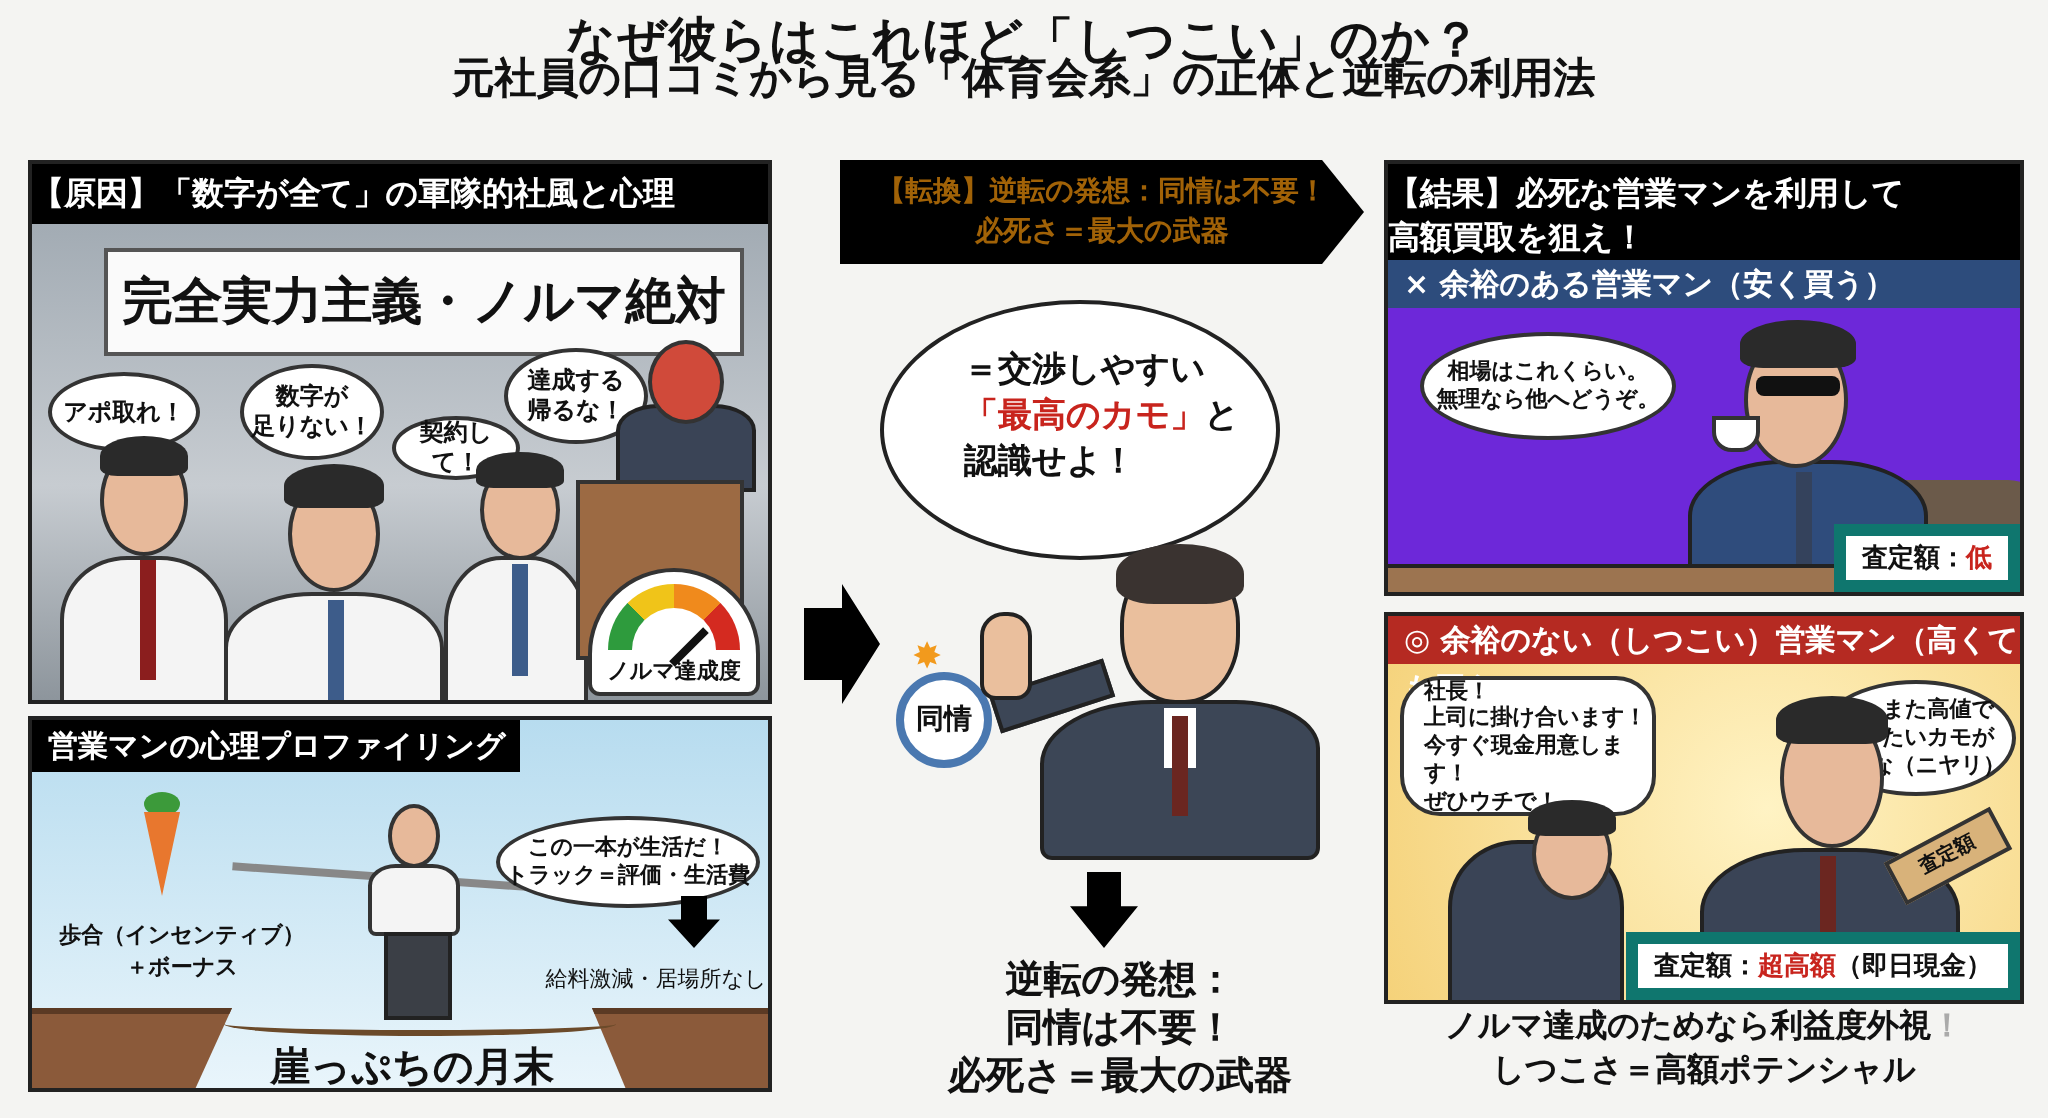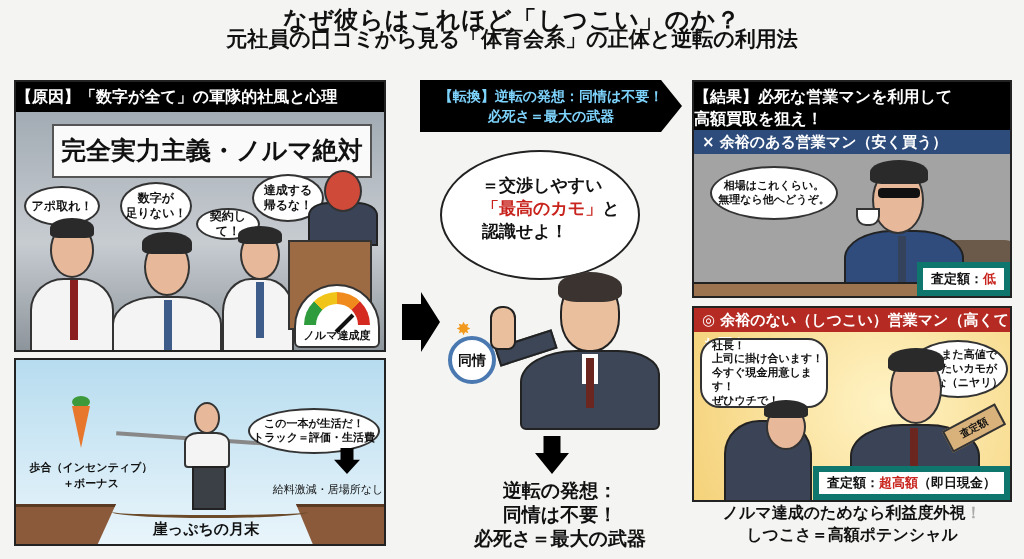--- a/index.html
+++ b/index.html
@@ -27,36 +27,36 @@
   .gauge-label { left: 0; top: 42px; width: 82px; text-align: center; font-size: 11px; font-weight: bold; }
   
   #p-profile { left: 14px; top: 358px; width: 372px; height: 188px; background: linear-gradient(#b7dcef, #e9f5fb); }
   #p-profile .hdr { position: absolute; left: 0; top: 0; width: 244px; height: 26px; line-height: 26px; font-size: 15px; text-align: left; padding-left: 8px; }
   .cliff { background: #8b5a3a; border-top: 3px solid #5b3a24; }
   .rope { left: 96px; top: 146px; width: 196px; height: 12px; border-bottom: 3px solid #6b4a2a; border-radius: 0 0 50% 50%; }
   .pole { left: 100px; top: 78px; width: 196px; height: 4px; background: #888; transform: rotate(4deg); }
   .carrot { left: 56px; top: 46px; width: 0; height: 0; border-left: 9px solid transparent; border-right: 9px solid transparent; border-top: 42px solid #e8772e; }
   .leaf { left: 56px; top: 36px; width: 18px; height: 12px; background: #3c9a3a; border-radius: 50%; }
   
-  .center-arrow-hdr { left: 420px; top: 80px; width: 262px; height: 52px; background: #000; color: #7dd3fc; font-size: 14px; font-weight: bold; text-align: center; padding-top: 6px; line-height: 20px; clip-path: polygon(0 0, 92% 0, 100% 50%, 92% 100%, 0 100%); }
+  .center-arrow-hdr { left: 420px; top: 80px; width: 262px; height: 52px; background: #000; color: #a16207; font-size: 14px; font-weight: bold; text-align: center; padding-top: 6px; line-height: 20px; clip-path: polygon(0 0, 92% 0, 100% 50%, 92% 100%, 0 100%); }
   .oval { left: 440px; top: 150px; width: 200px; height: 130px; background: #fff; border: 2px solid #222; border-radius: 50%; font-size: 17px; font-weight: bold; line-height: 23px; padding: 22px 0 0 40px; }
   .red { color: #c8241d; }
   .big-arrow { left: 402px; top: 292px; width: 38px; height: 60px; background: #000; clip-path: polygon(0 20%, 50% 20%, 50% 0, 100% 50%, 50% 100%, 50% 80%, 0 80%); }
   .sympathy { left: 448px; top: 336px; width: 48px; height: 48px; border: 4px solid #4a78b0; border-radius: 50%; background: #fff; font-size: 14px; font-weight: bold; text-align: center; line-height: 40px; }
   .burst { left: 456px; top: 318px; font-size: 18px; color: #f29a1d; }
   .man-c-body { left: 520px; top: 350px; width: 140px; height: 80px; background: #3c4656; border: 2px solid #222; border-radius: 40% 30% 6px 6px; }
   .man-c-head { left: 560px; top: 278px; width: 60px; height: 74px; background: #eabf9d; border: 2px solid #222; border-radius: 46%; }
   .man-c-hair { left: 558px; top: 272px; width: 64px; height: 30px; background: #3a3330; border-radius: 50% 50% 30% 30%; }
   .arm-c { left: 496px; top: 338px; width: 60px; height: 20px; background: #3c4656; border: 2px solid #222; transform: rotate(-18deg); }
   .hand-c { left: 490px; top: 306px; width: 26px; height: 44px; background: #eabf9d; border: 2px solid #222; border-radius: 12px 12px 8px 8px; }
   .down-big { left: 535px; top: 436px; width: 34px; height: 38px; background: #000; clip-path: polygon(25% 0, 75% 0, 75% 45%, 100% 45%, 50% 100%, 0 45%, 25% 45%); }
   .center-bottom { left: 440px; top: 478px; width: 240px; text-align: center; font-size: 19px; font-weight: bold; line-height: 24px; }
   
   #p-result-hdr { left: 692px; top: 80px; width: 320px; height: 52px; font-size: 16px; line-height: 22px; padding-top: 4px; border: 2px solid #222; border-bottom: none; }
-  #p-relaxed { left: 692px; top: 130px; width: 320px; height: 168px; background: #a3a3a3; border-top: none; }
+  #p-relaxed { left: 692px; top: 130px; width: 320px; height: 168px; background: #6d28d9; border-top: none; }
   .sub-hdr-blue { background: #2d4c7c; color: #fff; font-weight: bold; font-size: 15px; height: 24px; line-height: 24px; padding-left: 8px; }
   .sub-hdr-red { background: #b52a22; color: #fff; font-weight: bold; font-size: 15px; height: 24px; line-height: 24px; padding-left: 8px; }
   .price-box { background: #fff; border: 6px solid #0f766e; font-weight: bold; font-size: 13px; padding: 2px 8px; margin-top: 12px; }
   #p-desperate { left: 692px; top: 306px; width: 320px; height: 196px; background: radial-gradient(circle at 60% 50%, #fff3c4, #f5d27a); }
   .suit { background: #3a4456; border: 2px solid #222; }
   .right-bottom { left: 692px; top: 502px; width: 320px; text-align: center; font-size: 16px; font-weight: bold; line-height: 22px; }
   .gray { color: #aaa; }
   .desk { background: #9c7450; border-top: 2px solid #222; }
 </style>
 </head>
@@ -93,36 +93,37 @@
   <div class="abs podium"></div>
   <div class="abs gauge">
     <div class="abs gauge-arc"></div>
     <div class="abs gauge-inner"></div>
     <div class="abs needle"></div>
     <div class="abs gauge-label">ノルマ達成度</div>
   </div>
 </div>
 
 <div class="abs panel" id="p-profile">
+  <div class="hdr">営業マンの心理プロファイリング</div>
   <div class="abs leaf"></div>
   <div class="abs carrot"></div>
   <div class="abs" style="left:10px;top:100px;width:130px;text-align:center;font-size:11px;font-weight:bold;white-space:pre-line;line-height:16px;">歩合（インセンティブ）
 ＋ボーナス</div>
   <div class="abs pole"></div>
   <div class="abs worker" style="left:168px;top:72px;width:46px;height:36px;border-radius:30% 30% 4px 4px;"></div>
   <div class="abs head" style="left:178px;top:42px;width:26px;height:32px;"></div>
   <div class="abs suit" style="left:176px;top:106px;width:34px;height:44px;background:#3b3f46;"></div>
   <div class="abs bubble" style="left:232px;top:48px;width:132px;height:46px;font-size:11px;white-space:pre-line;">この一本が生活だ！
 トラック＝評価・生活費</div>
   <div class="abs" style="left:318px;top:88px;width:26px;height:26px;background:#000;clip-path:polygon(25% 0,75% 0,75% 45%,100% 45%,50% 100%,0 45%,25% 45%);"></div>
   <div class="abs" style="left:256px;top:122px;width:112px;text-align:center;font-size:11px;font-weight:normal;">給料激減・居場所なし</div>
   <div class="abs cliff" style="left:0;top:144px;width:100px;height:44px;clip-path:polygon(0 0,100% 0,80% 100%,0 100%);"></div>
   <div class="abs cliff" style="left:280px;top:144px;width:92px;height:44px;clip-path:polygon(0 0,100% 0,100% 100%,20% 100%);"></div>
   <div class="abs rope"></div>
-  <div class="abs" style="left:110px;top:160px;width:160px;text-align:center;font-size:15px;font-weight:bold;">崖っぷちの月末</div>
+  <div class="abs" style="left:110px;top:160px;width:160px;text-align:center;font-size:20px;font-weight:bold;">崖っぷちの月末</div>
 </div>
 
 <div class="abs center-arrow-hdr" style="white-space:pre-line;">【転換】逆転の発想：同情は不要！
 必死さ＝最大の武器</div>
 <div class="abs oval">
   <div>＝交渉しやすい</div>
   <div><span class="red">「最高のカモ」</span><span>と</span></div>
   <div>認識せよ！</div>
 </div>
 <div class="abs big-arrow"></div>

